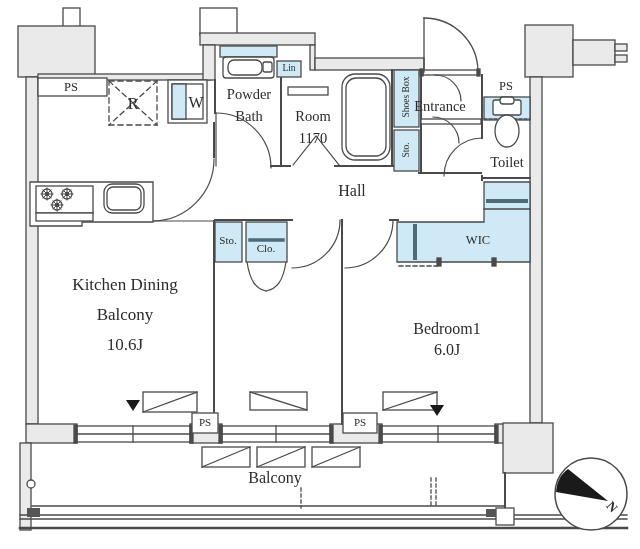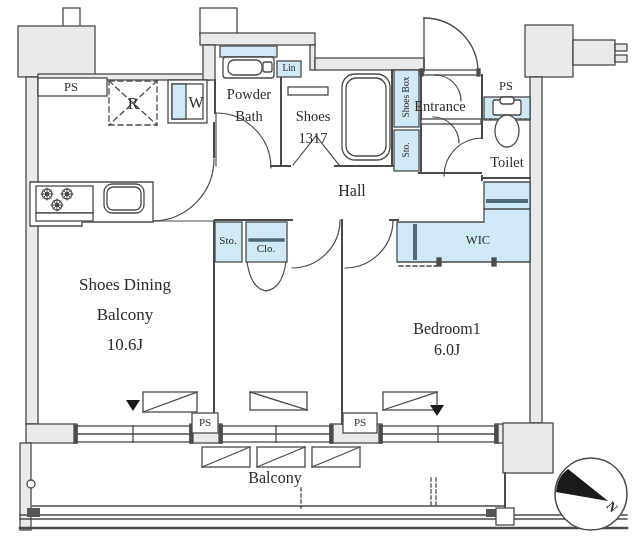--- a/index.html
+++ b/index.html
@@ -219,34 +219,34 @@
 
 <div class="lbl s12" style="left:71px;top:87px">PS</div>
 <div class="lbl s16" style="left:133px;top:104px">R</div>
 <div class="lbl s16" style="left:196px;top:103px">W</div>
 <div class="lbl s14 lh-b" style="left:249px;top:106px">
   <span>Powder</span>
   <span>Bath</span>
 </div>
 <div class="lbl s9" style="left:289px;top:69px">Lin</div>
 <div class="lbl s14 lh-b" style="left:313px;top:128px">
-  <span>Shoes</span>
-  <span>1317</span>
+  <span>Room</span>
+  <span>1170</span>
 </div>
 <div class="lbl vert s9" style="left:407px;top:97px">Shoes Box</div>
 <div class="lbl vert s9" style="left:407px;top:150px">Sto.</div>
 <div class="lbl s14" style="left:440px;top:107px">Entrance</div>
 <div class="lbl s12" style="left:506px;top:86px">PS</div>
 <div class="lbl s14" style="left:507px;top:163px">Toilet</div>
 <div class="lbl s16" style="left:352px;top:191px">Hall</div>
 <div class="lbl s11" style="left:228px;top:241px">Sto.</div>
 <div class="lbl s11" style="left:266px;top:249px">Clo.</div>
 <div class="lbl s12" style="left:478px;top:240px">WIC</div>
 <div class="lbl s17 lh-l" style="left:125px;top:315px">
-  <span>Shoes Dining</span>
+  <span>Kitchen Dining</span>
   <span>Balcony</span>
   <span>10.6J</span>
 </div>
 <div class="lbl s16 lh-r" style="left:279px;top:340px">
 </div>
 <div class="lbl s16 lh-r" style="left:447px;top:340px">
   <span>Bedroom1</span>
   <span>6.0J</span>
 </div>
 <div class="lbl s11" style="left:205px;top:423px">PS</div>

